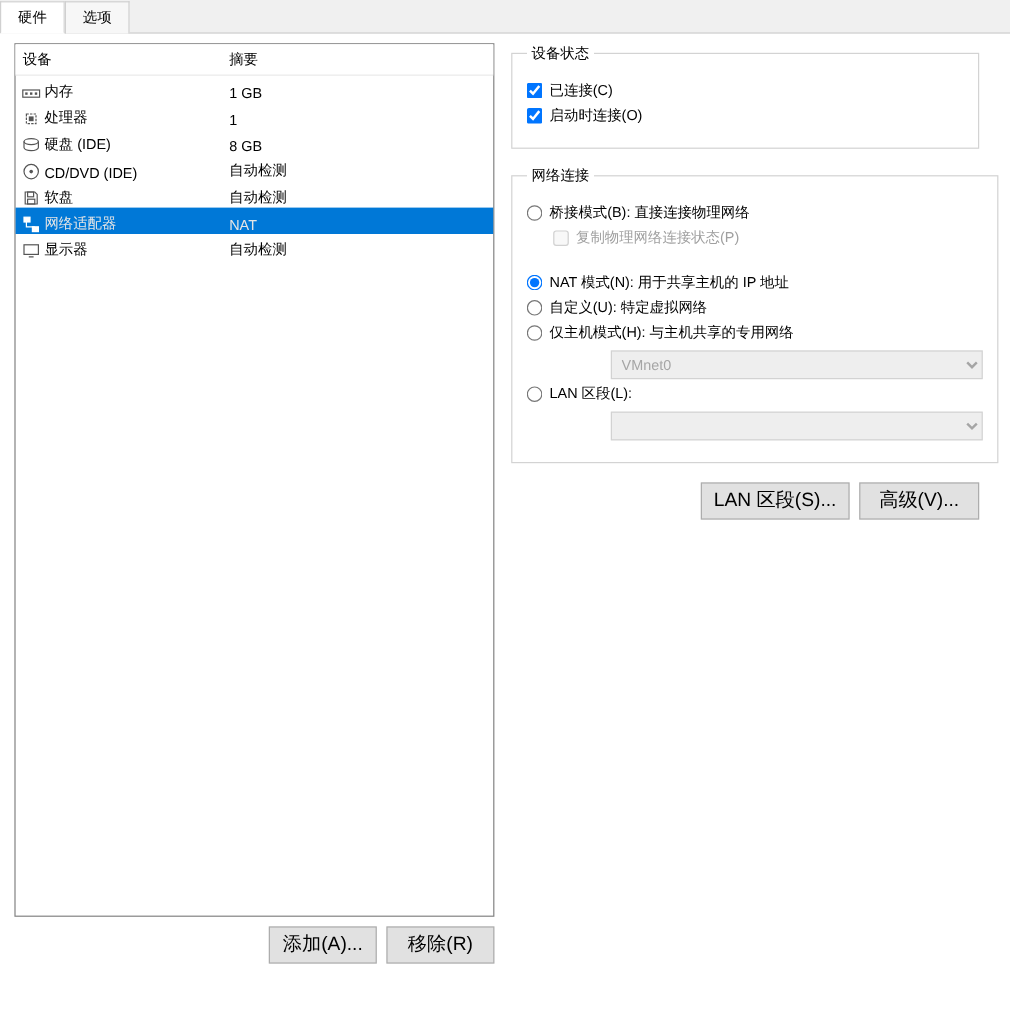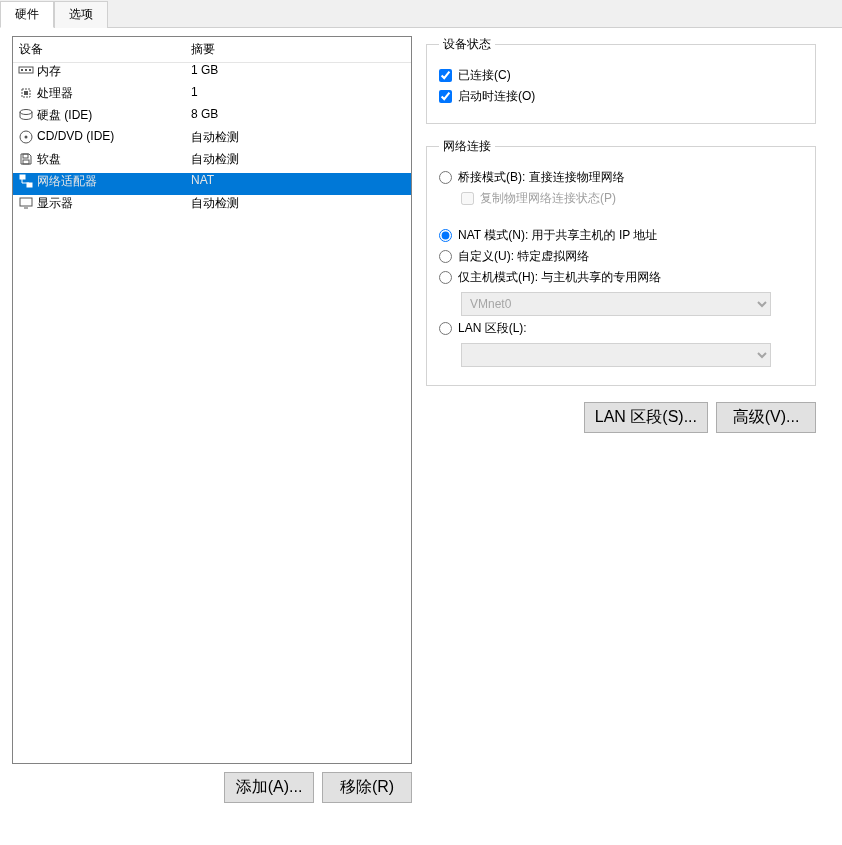--- a/index.html
+++ b/index.html
@@ -54,21 +54,21 @@
     background: #fff;
   }
   .hw-header .col {
     padding: 4px 6px;
     background: #fff;
   }
   .col-device { width: 172px; }
   .col-summary { flex: 1; }
   .hw-row {
     display: flex;
-    align-items: flex-start;
+    align-items: flex-end;
     height: 22px;
     padding: 0 4px;
   }
   .hw-row.selected {
     background: #0078d7;
     color: #e5e5e5;
   }
   .hw-row .icon {
     width: 18px;
     display: inline-flex;
@@ -122,20 +122,21 @@
   .indent { margin-left: 22px; }
   .disabled { color: #a0a0a0; }
   .disabled input { accent-color: #a0a0a0; }
   select {
     width: 310px;
     font-family: inherit;
     font-size: 12px;
     padding: 3px 4px;
     background: #e8e8e8;
     border: 1px solid #c0c0c0;
+    margin-left: 48px;
   }
   .select-row { margin: 6px 0 4px 22px; }
   .bottom-buttons {
     display: flex;
     justify-content: flex-end;
     gap: 8px;
     margin-top: 2px;
   }
   .btn-wide { min-width: 100px; }
   input[type="checkbox"], input[type="radio"] {

